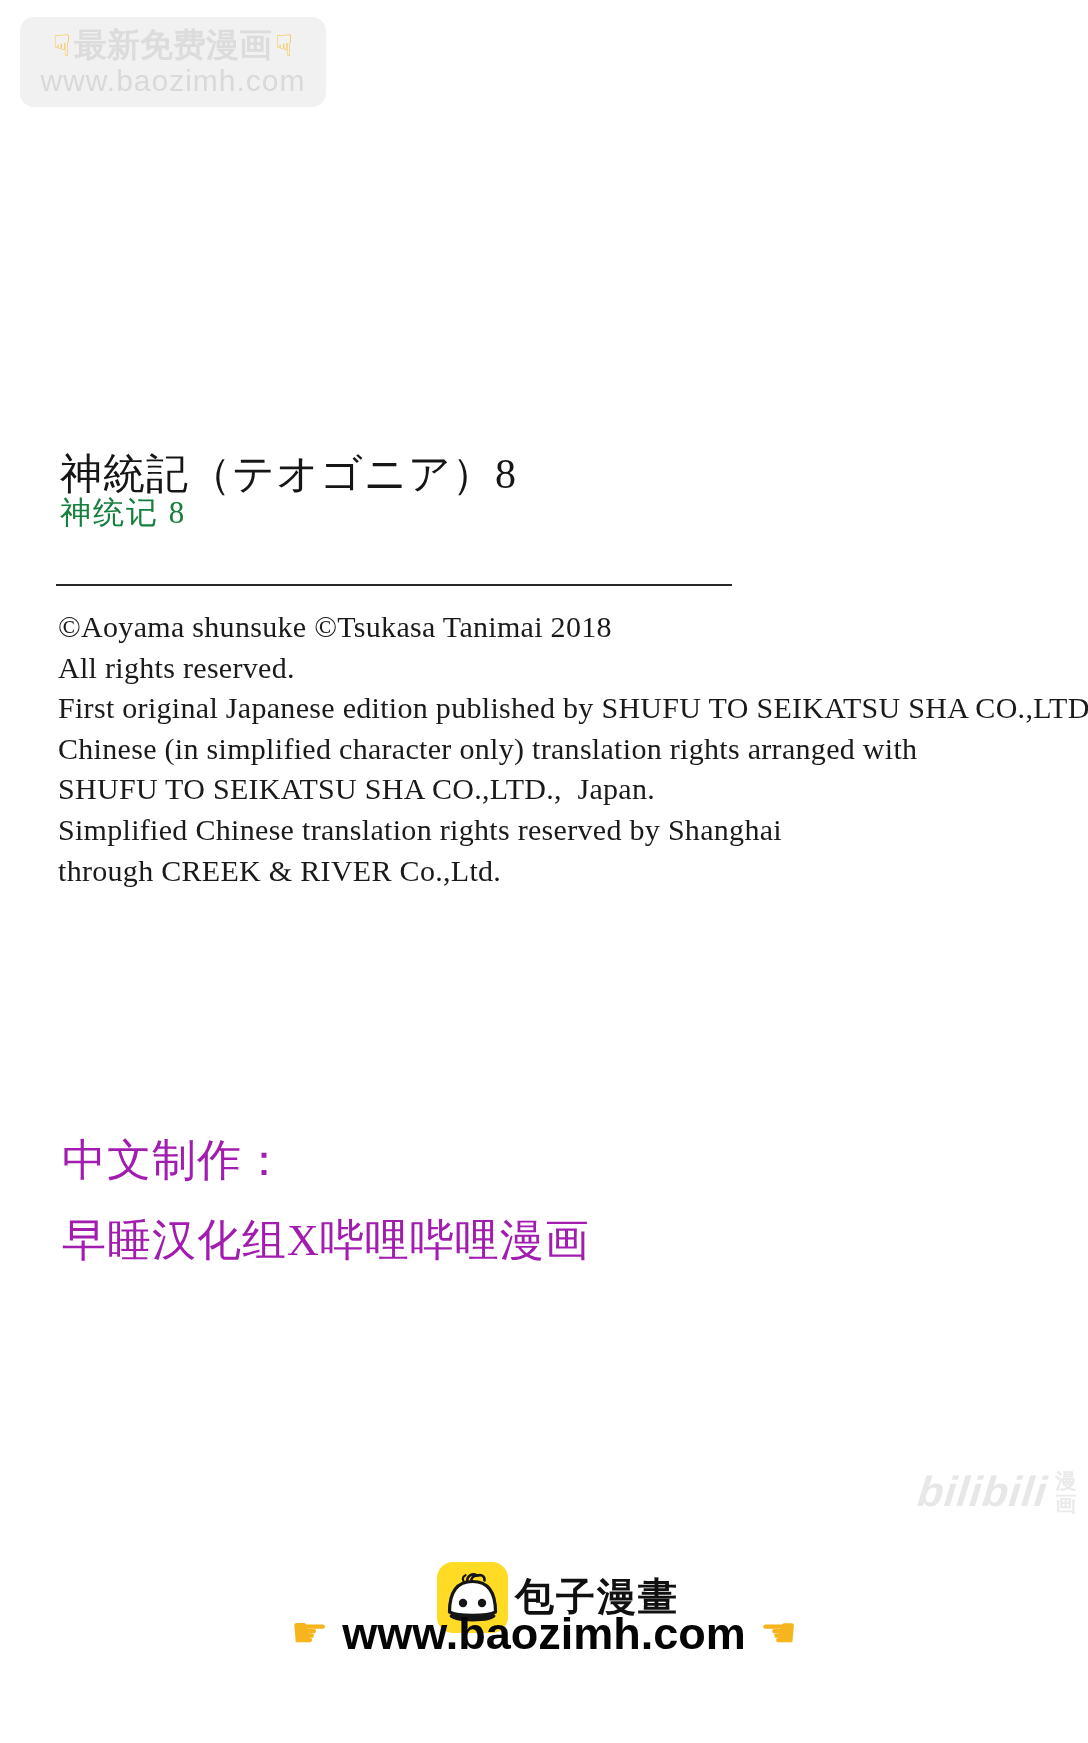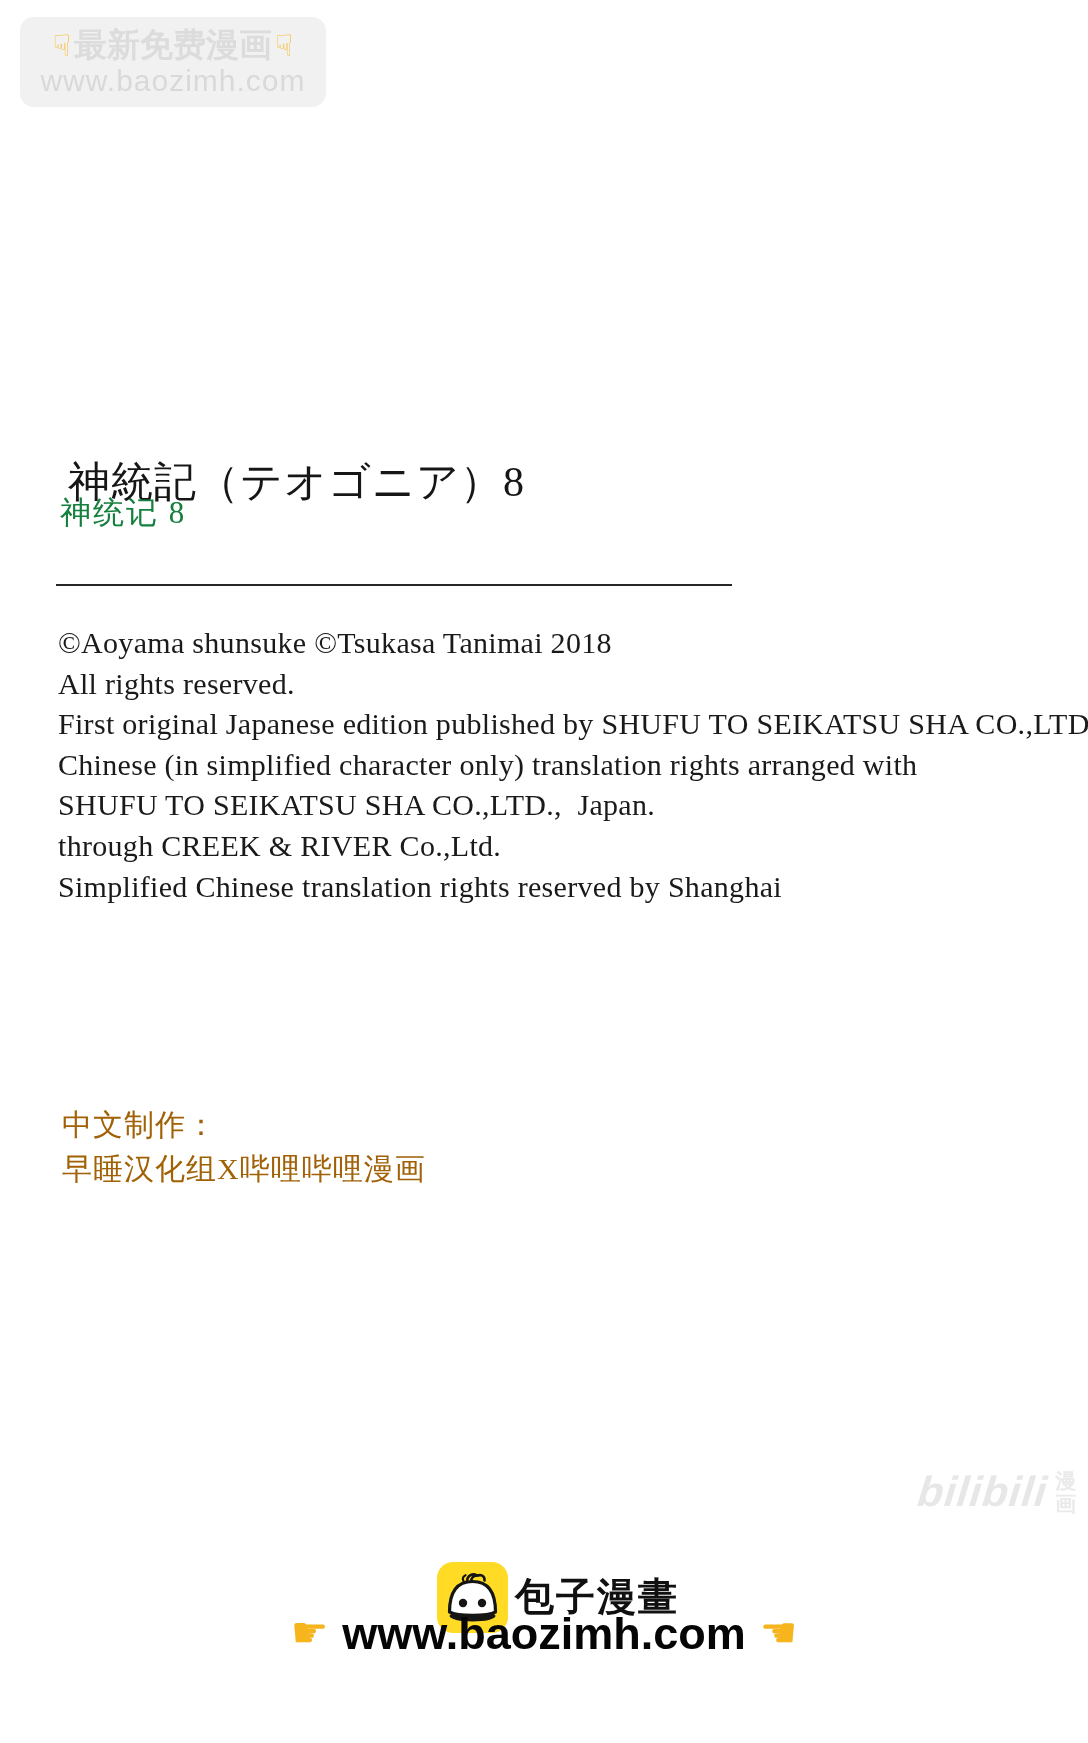--- a/index.html
+++ b/index.html
@@ -13,36 +13,36 @@
     position:absolute;left:20px;top:17px;width:306px;height:90px;
     background:#f1f1f2;border-radius:14px;
     display:flex;flex-direction:column;align-items:center;justify-content:center;
     font-family:"Liberation Sans","DejaVu Sans",sans-serif;
   }
   .wm-line1{font-size:33px;font-weight:700;color:#dcdcdc;line-height:36px;white-space:nowrap;}
   .wm-line1 .hand{font-family:"DejaVu Sans",sans-serif;color:#f7be34;font-size:30px;font-weight:400;padding:0 3px;}
   .wm-line2{font-size:30px;font-weight:400;color:#d9d9d9;letter-spacing:1px;line-height:34px;}
   
   .title{
-    position:absolute;left:60px;top:446px;margin:8px;
+    position:absolute;left:60px;top:446px;margin:0;
     font-size:42px;font-weight:400;color:#161616;white-space:pre;letter-spacing:1px;
   }
   .subtitle{
     position:absolute;left:60px;top:492px;margin:0;
     font-size:31px;font-weight:400;color:#15803d;letter-spacing:2px;white-space:pre;
   }
   .divider{position:absolute;left:56px;top:584px;width:676px;height:0;border-top:2px solid #272727;}
   
-  .copyright{position:absolute;left:58px;top:607px;width:1030px;margin-top:16px;}
+  .copyright{position:absolute;left:58px;top:607px;width:1030px;}
   .copy-line{
     font-size:30px;line-height:40.6px;color:#1a1a1a;white-space:pre;letter-spacing:0.3px;
   }
   
   .credits{position:absolute;left:62px;top:1103px;}
-  .credits div{font-size:30px;line-height:44px;color:#a16207;letter-spacing:1px;white-space:pre;}
+  .credits div{font-size:44px;line-height:44px;color:#a21caf;letter-spacing:1px;white-space:pre;margin-top:36px;}
   
   .bili-wm{
     position:absolute;left:918px;top:1468px;display:flex;align-items:center;
     color:#e7e7e7;user-select:none;
   }
   .bili-word{
     font-family:"Liberation Sans","DejaVu Sans",sans-serif;
     font-style:italic;font-weight:700;font-size:42px;letter-spacing:1px;
     transform:skewX(-6deg);color:#e7e7e7;line-height:48px;
   }
@@ -88,22 +88,22 @@
   <h2 class="subtitle">神统记 8</h2>
 
   <div class="divider"></div>
 
   <div class="copyright">
     <div class="copy-line">©Aoyama shunsuke ©Tsukasa Tanimai 2018</div>
     <div class="copy-line">All rights reserved.</div>
     <div class="copy-line">First original Japanese edition published by SHUFU TO SEIKATSU SHA CO.,LTD.</div>
     <div class="copy-line">Chinese (in simplified character only) translation rights arranged with</div>
     <div class="copy-line">SHUFU TO SEIKATSU SHA CO.,LTD.,  Japan.</div>
+    <div class="copy-line">Simplified Chinese translation rights reserved by Shanghai</div>
     <div class="copy-line">through CREEK &amp; RIVER Co.,Ltd.</div>
-    <div class="copy-line">Simplified Chinese translation rights reserved by Shanghai</div>
   </div>
 
   <div class="credits">
     <div>中文制作：</div>
     <div>早睡汉化组X哔哩哔哩漫画</div>
   </div>
 
   <div class="bili-wm">
     <span class="bili-word">bilibili</span>
     <span class="bili-manhua">

